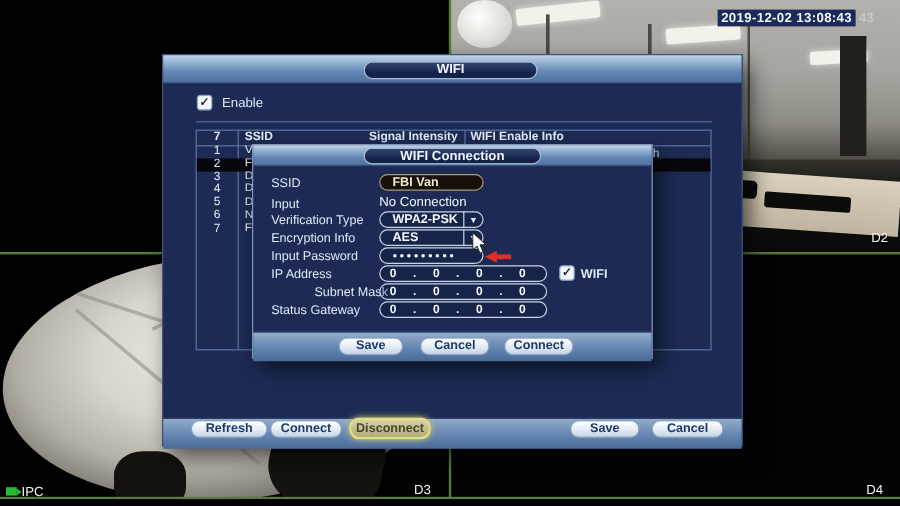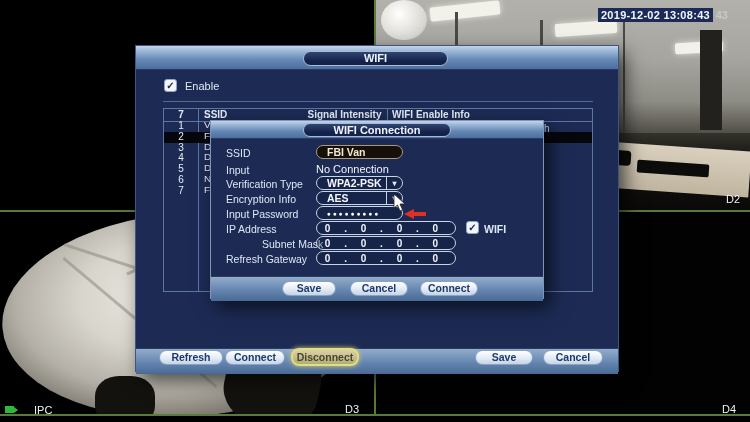--- a/index.html
+++ b/index.html
@@ -155,21 +155,21 @@
   </div>
 
   <div class="cam" id="cam3">
     <div class="fisheye"></div>
     <div class="fe-line" style="left:60px;top:60px;width:180px;height:3px;transform:rotate(18deg);"></div>
     <div class="fe-line" style="left:120px;top:30px;width:150px;height:3px;transform:rotate(-25deg);"></div>
     <div class="fe-line" style="left:40px;top:110px;width:200px;height:3px;transform:rotate(40deg);"></div>
     <div class="fe-dark" style="left:225px;top:130px;width:95px;height:85px;transform:rotate(12deg);"></div>
     <div class="fe-dark" style="left:95px;top:165px;width:60px;height:50px;"></div>
     <span class="ipc-icon" style="left:5px;bottom:9px;"></span>
-    <span class="camlabel" style="left:34px;bottom:6px;">IPC</span>
+    <span class="camlabel" style="left:18px;bottom:6px;">IPC</span>
     <span class="camlabel" style="right:16px;bottom:7px;">D3</span>
   </div>
 
   <div class="cam" id="cam4">
     <span class="camlabel" style="right:14px;bottom:7px;">D4</span>
   </div>
 
   <div class="divline" id="vdiv"></div>
   <div class="divline" id="hdiv"></div>
   <div class="divline" id="bdiv"></div>
@@ -274,21 +274,21 @@
     <div class="chk" style="left:255px;top:100px;">
       <span>✓</span>
     </div>
     <span class="fieldlabel" style="left:273px;top:102px;font-weight:bold;">WIFI</span>
 
     <span class="fieldlabel" style="left:15px;top:117px;margin-left:36px;">Subnet Mask</span>
     <div class="pill" style="left:105px;top:115px;width:140px;padding-left:0;">
       <span class="ipval">0 . 0 . 0 . 0</span>
     </div>
 
-    <span class="fieldlabel" style="left:15px;top:132px;">Refresh Gateway</span>
+    <span class="fieldlabel" style="left:15px;top:132px;">Status Gateway</span>
     <div class="pill" style="left:105px;top:130px;width:140px;padding-left:0;">
       <span class="ipval">0 . 0 . 0 . 0</span>
     </div>
 
     <div class="botbar" id="connBotbar"></div>
     <div class="btn" id="btnSaveI">Save</div>
     <div class="btn" id="btnCancelI">Cancel</div>
     <div class="btn" id="btnConnectI">Connect</div>
   </div>
 

